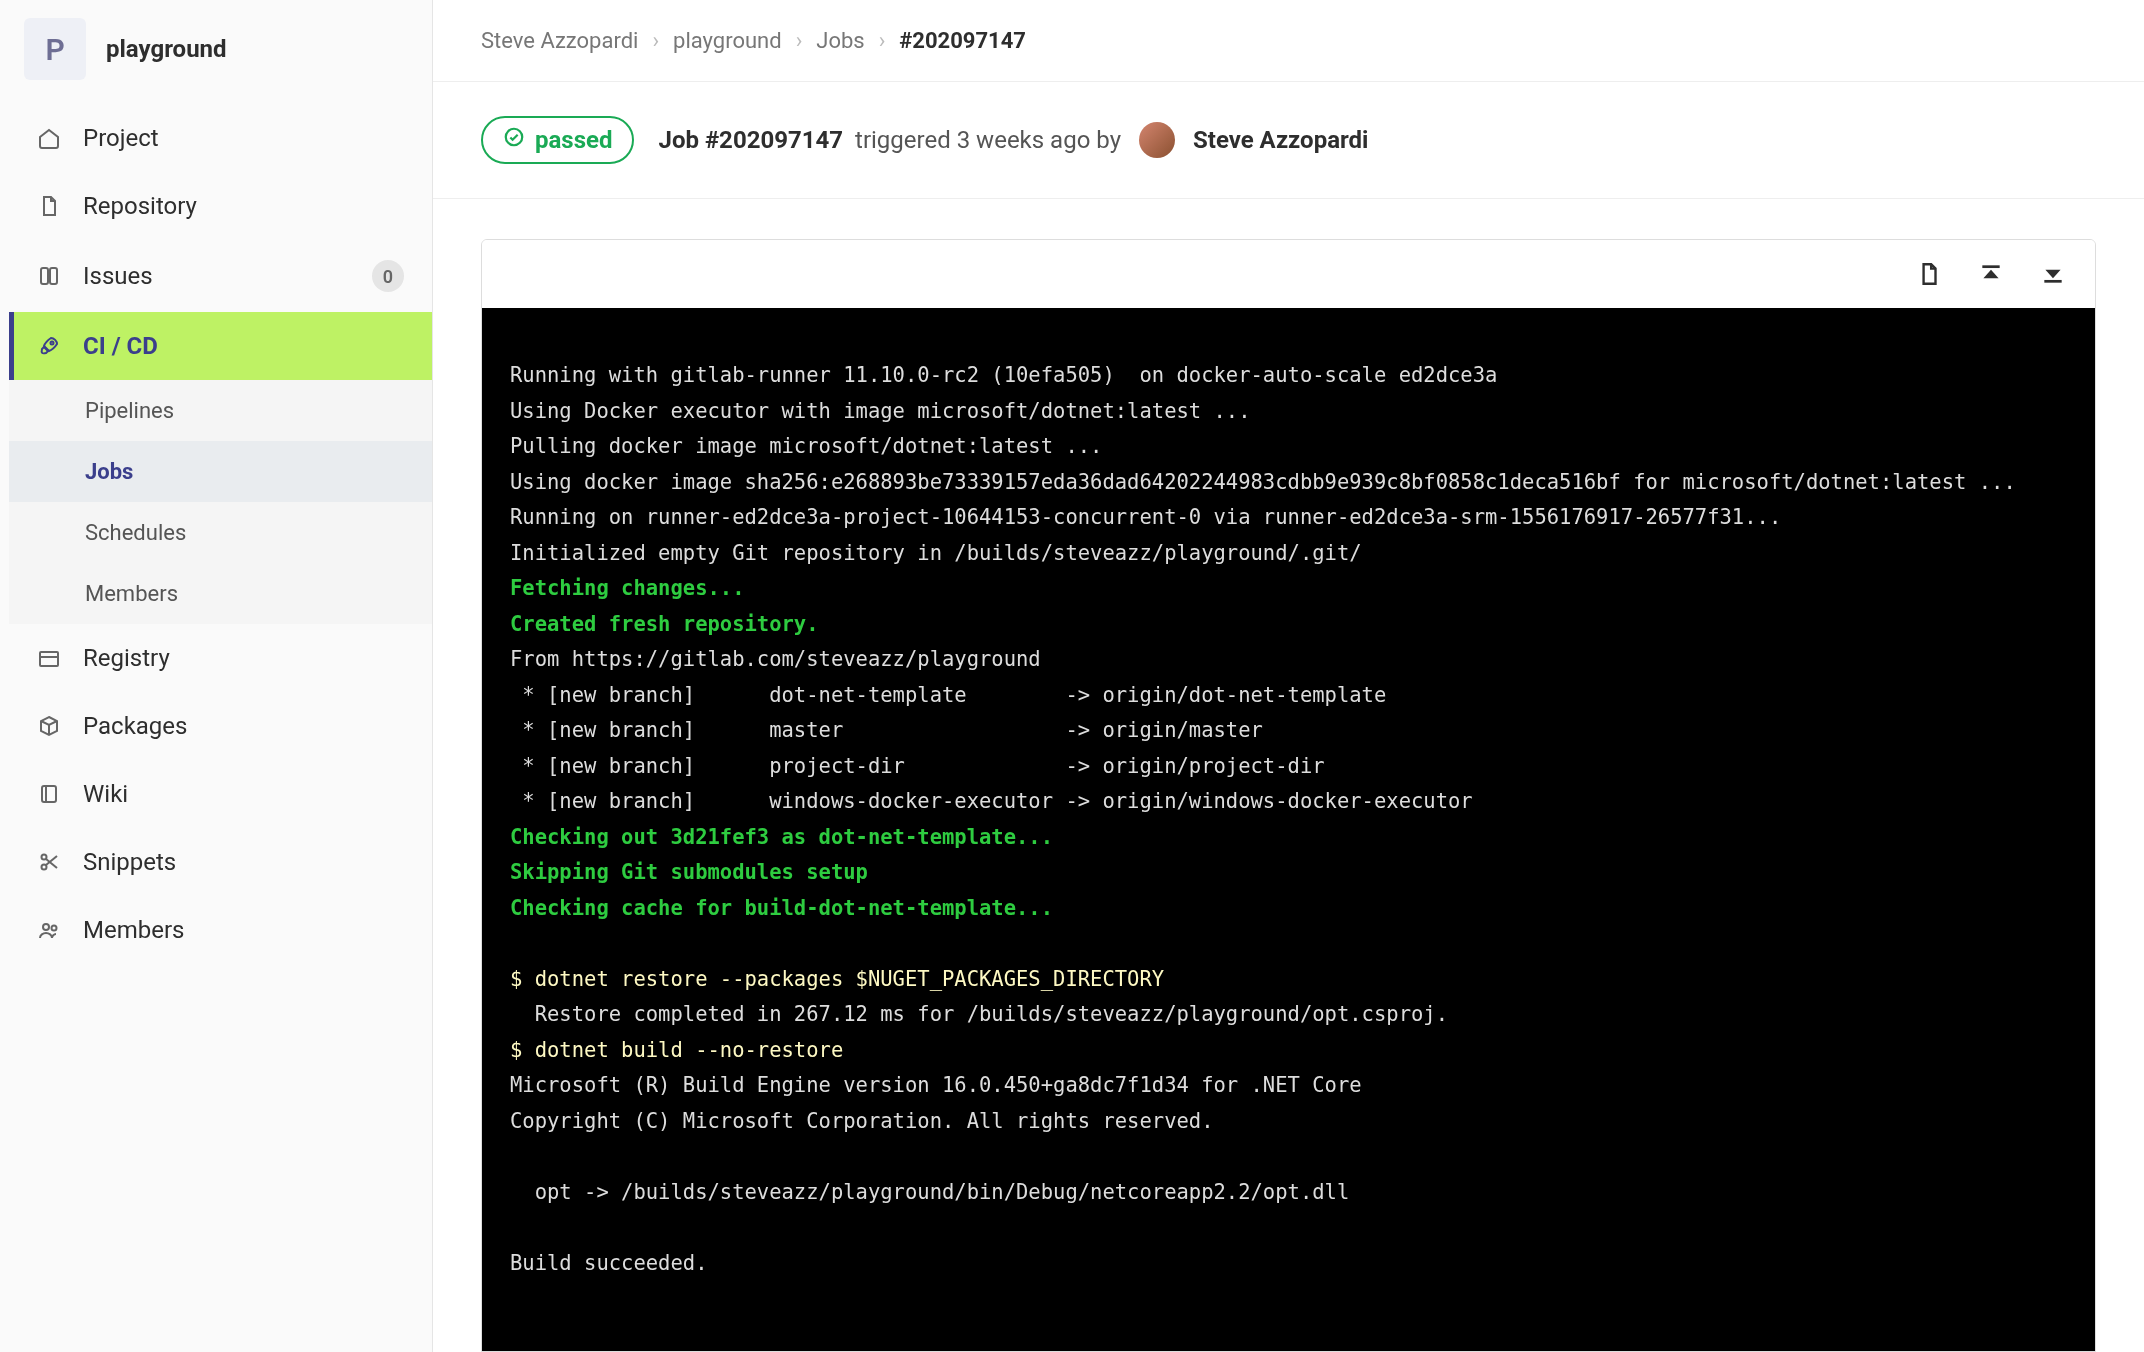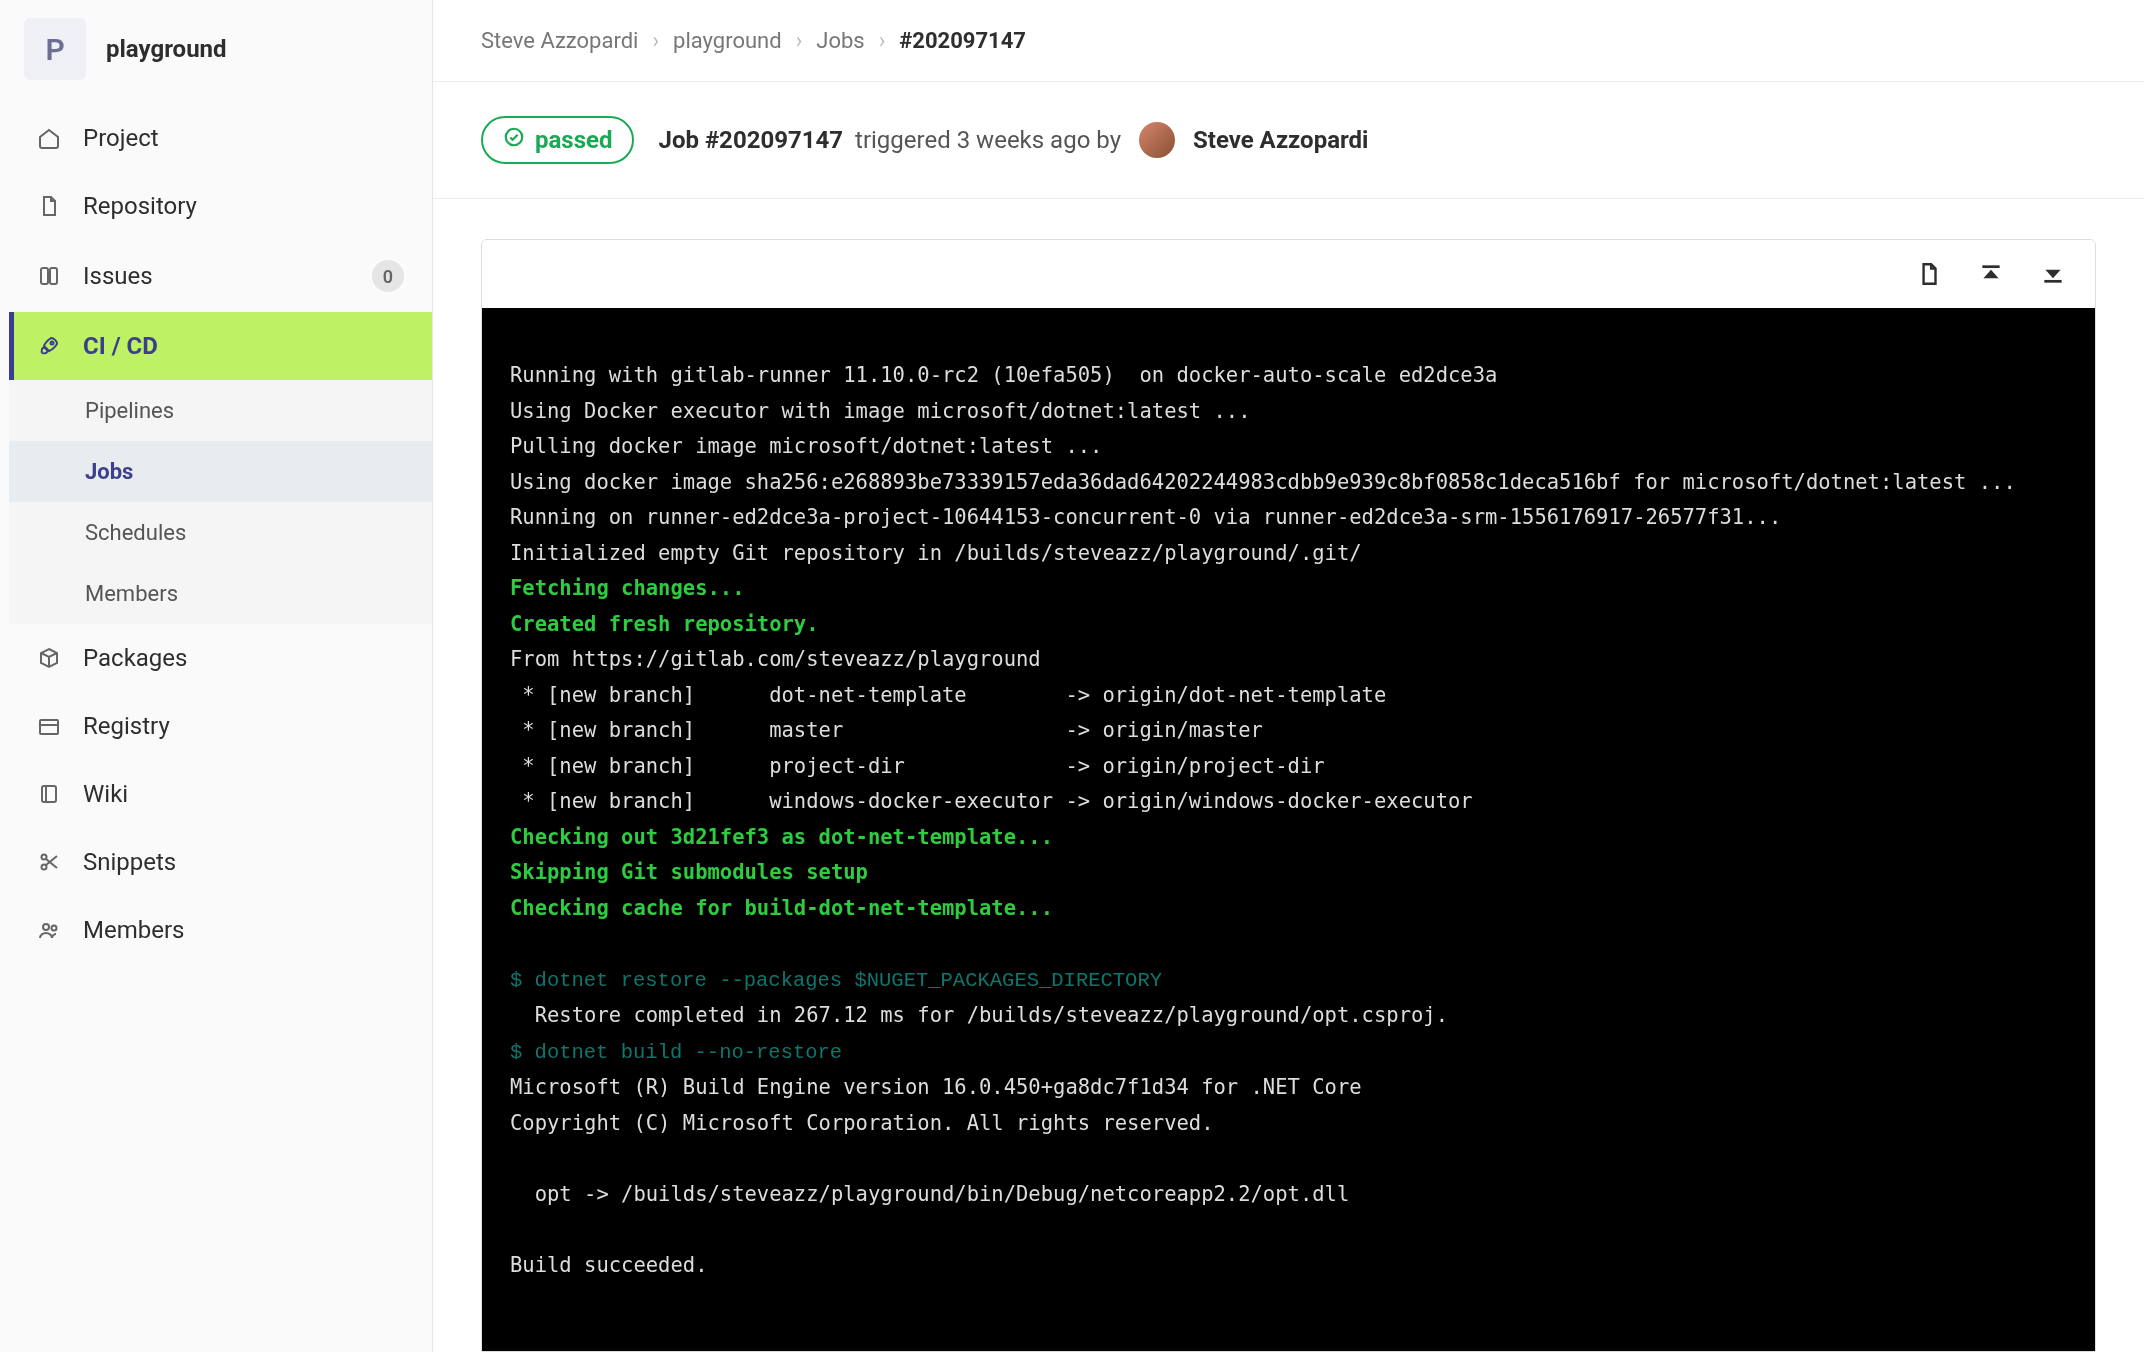--- a/index.html
+++ b/index.html
@@ -188,21 +188,21 @@
   color: #ddd;
   font-family: "SF Mono", ui-monospace, Menlo, Consolas, monospace;
   font-size: 20.5px;
   line-height: 35.5px;
   padding: 50px 28px 28px 28px;
   white-space: pre;
   flex: 1;
   overflow: hidden;
 }
 .log-body .g { color: #2ecc40; font-weight: 600; }
-.log-body .c { color: #0f766e; font-family: Liberation Mono, monospace; }
+.log-body .c { color: #fef9c3; }
 </style>
 </head>
 <body>
 
 <div class="app">
   <aside class="sidebar">
     <div class="project-header">
       <div class="project-avatar">P</div>
       <div class="project-name">playground</div>
     </div>
@@ -246,35 +246,35 @@
         </li>
         <ul class="subnav">
           <li class="subnav-item">Pipelines</li>
           <li class="subnav-item active">Jobs</li>
           <li class="subnav-item">Schedules</li>
           <li class="subnav-item">Members</li>
         </ul>
         <li class="nav-item">
           <span class="nav-icon">
             <svg viewBox="0 0 24 24" fill="none" stroke="#666" stroke-width="2">
+              <rect x="3" y="6" width="18" height="14" rx="1"></rect>
+              <path d="M3 11h18"></path>
+            </svg>
+          </span>
+          <span>Registry</span>
+        </li>
+        <li class="nav-item">
+          <span class="nav-icon">
+            <svg viewBox="0 0 24 24" fill="none" stroke="#666" stroke-width="2">
               <path d="M12 3l8 4v10l-8 4-8-4V7z"></path>
               <path d="M4 7l8 4 8-4"></path>
               <path d="M12 11v10"></path>
             </svg>
           </span>
           <span>Packages</span>
-        </li>
-        <li class="nav-item">
-          <span class="nav-icon">
-            <svg viewBox="0 0 24 24" fill="none" stroke="#666" stroke-width="2">
-              <rect x="3" y="6" width="18" height="14" rx="1"></rect>
-              <path d="M3 11h18"></path>
-            </svg>
-          </span>
-          <span>Registry</span>
         </li>
         <li class="nav-item">
           <span class="nav-icon">
             <svg viewBox="0 0 24 24" fill="none" stroke="#666" stroke-width="2">
               <rect x="5" y="4" width="14" height="16" rx="2"></rect>
               <path d="M9 4v16"></path>
             </svg>
           </span>
           <span>Wiki</span>
         </li>

